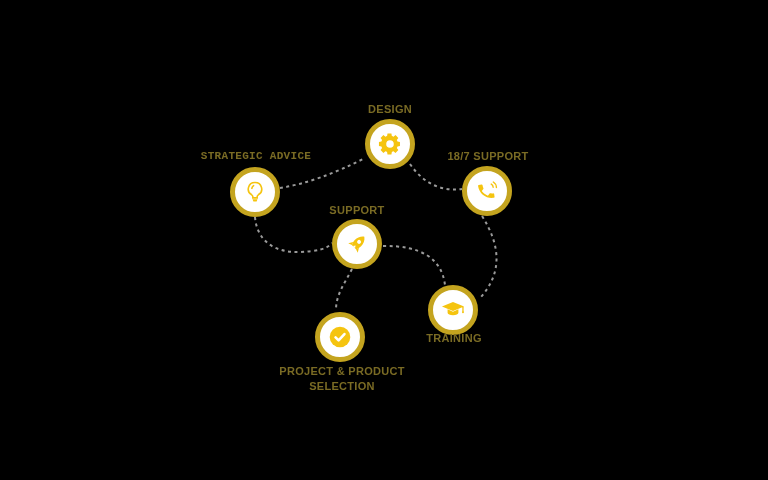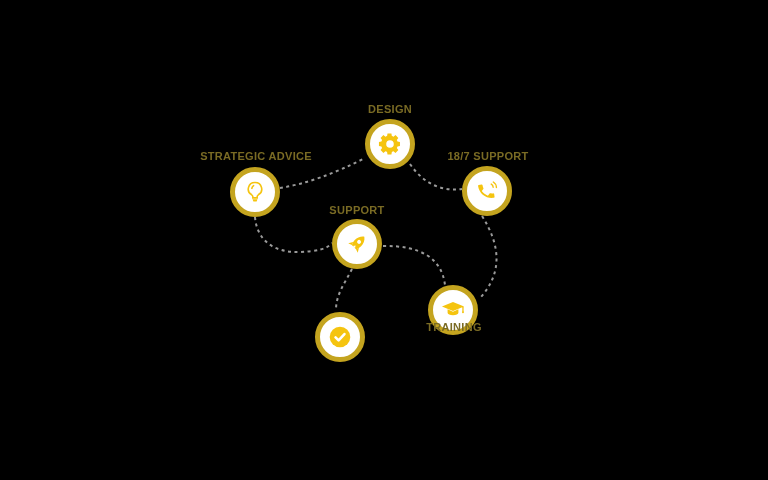--- a/index.html
+++ b/index.html
@@ -62,21 +62,21 @@
     <span class="icon">
       <svg viewBox="0 0 24 24">
         <g fill="none" stroke="currentColor" stroke-width="1.5" stroke-linecap="round">
           <path d="M12 3.2a6.1 6.1 0 0 0-3.1 11.4c.6.4 1.1 1 1.1 1.7v1.1h4v-1.1c0-.7.5-1.3 1.1-1.7A6.1 6.1 0 0 0 12 3.2z"></path>
           <path d="M9.1 8.6a3.4 3.4 0 0 1 1.6-2.5"></path>
         </g>
         <path fill="currentColor" d="M9.7 18.6h4.6l-.8 2.2h-3z"></path>
       </svg>
     </span>
   </div>
-  <div class="node-label" style="left:256px;top:150px;">STRATEGIC ADVICE</div>
+  <div class="node-label" style="left:256px;top:150px;font-family:Liberation Mono, monospace;">STRATEGIC ADVICE</div>
 
   <div class="node" style="left:462px;top:166px;">
     <span class="icon">
       <svg viewBox="0 0 24 24">
         <path fill="currentColor" transform="rotate(-8 12 12) translate(2.2 3.2) scale(0.76)" d="M6.62 10.79c1.44 2.83 3.76 5.14 6.59 6.59l2.2-2.21c.27-.27.67-.36 1.02-.24 1.12.37 2.33.57 3.57.57.55 0 1 .45 1 1V20c0 .55-.45 1-1 1-9.39 0-17-7.61-17-17 0-.55.45-1 1-1h3.5c.55 0 1 .45 1 1 0 1.25.2 2.45.57 3.57.11.35.03.74-.25 1.02l-2.2 2.2z"></path>
         <g fill="none" stroke="currentColor" stroke-width="1.3" stroke-linecap="round">
           <path d="M15.9 5.6a3.6 3.6 0 0 1 1.8 3.0"></path>
           <path d="M17.8 3.7a6.2 6.2 0 0 1 2.9 5.0"></path>
         </g>
       </svg>
@@ -101,24 +101,25 @@
   <div class="node" style="left:428px;top:285px;">
     <span class="icon">
       <svg viewBox="0 0 24 24">
         <path fill="currentColor" d="M12 4.6l10.2 4.2L12 13 1.8 8.8z"></path>
         <path fill="currentColor" d="M7 11.4v3.1c0 1.3 2.2 2.3 5 2.3s5-1 5-2.3v-3.1l-5 2.1z"></path>
         <path stroke="currentColor" stroke-width="1.2" stroke-linecap="round" fill="none" d="M21.2 9.4v4"></path>
         <circle cx="21.2" cy="14.1" r=".9" fill="currentColor"></circle>
       </svg>
     </span>
   </div>
-  <div class="node-label" style="left:454px;top:321px;text-align:center;">TRAINING</div>
+  <div class="node-label" style="left:454px;top:332px;text-align:center;">TRAINING</div>
 
   <div class="node" style="left:315px;top:312px;">
     <span class="icon">
       <svg viewBox="0 0 24 24">
         <circle cx="12" cy="12" r="9.5" fill="currentColor"></circle>
         <path d="M7.9 12.3l2.8 2.8 5.4-5.8" fill="none" stroke="var(--node-fill,#fff)" stroke-width="2.4" stroke-linecap="round" stroke-linejoin="round"></path>
       </svg>
     </span>
   </div>
+  <div class="node-label wrap" style="left:342px;top:364px;">PROJECT &amp; PRODUCT SELECTION</div>
 
 </div>
 
 </body></html>

